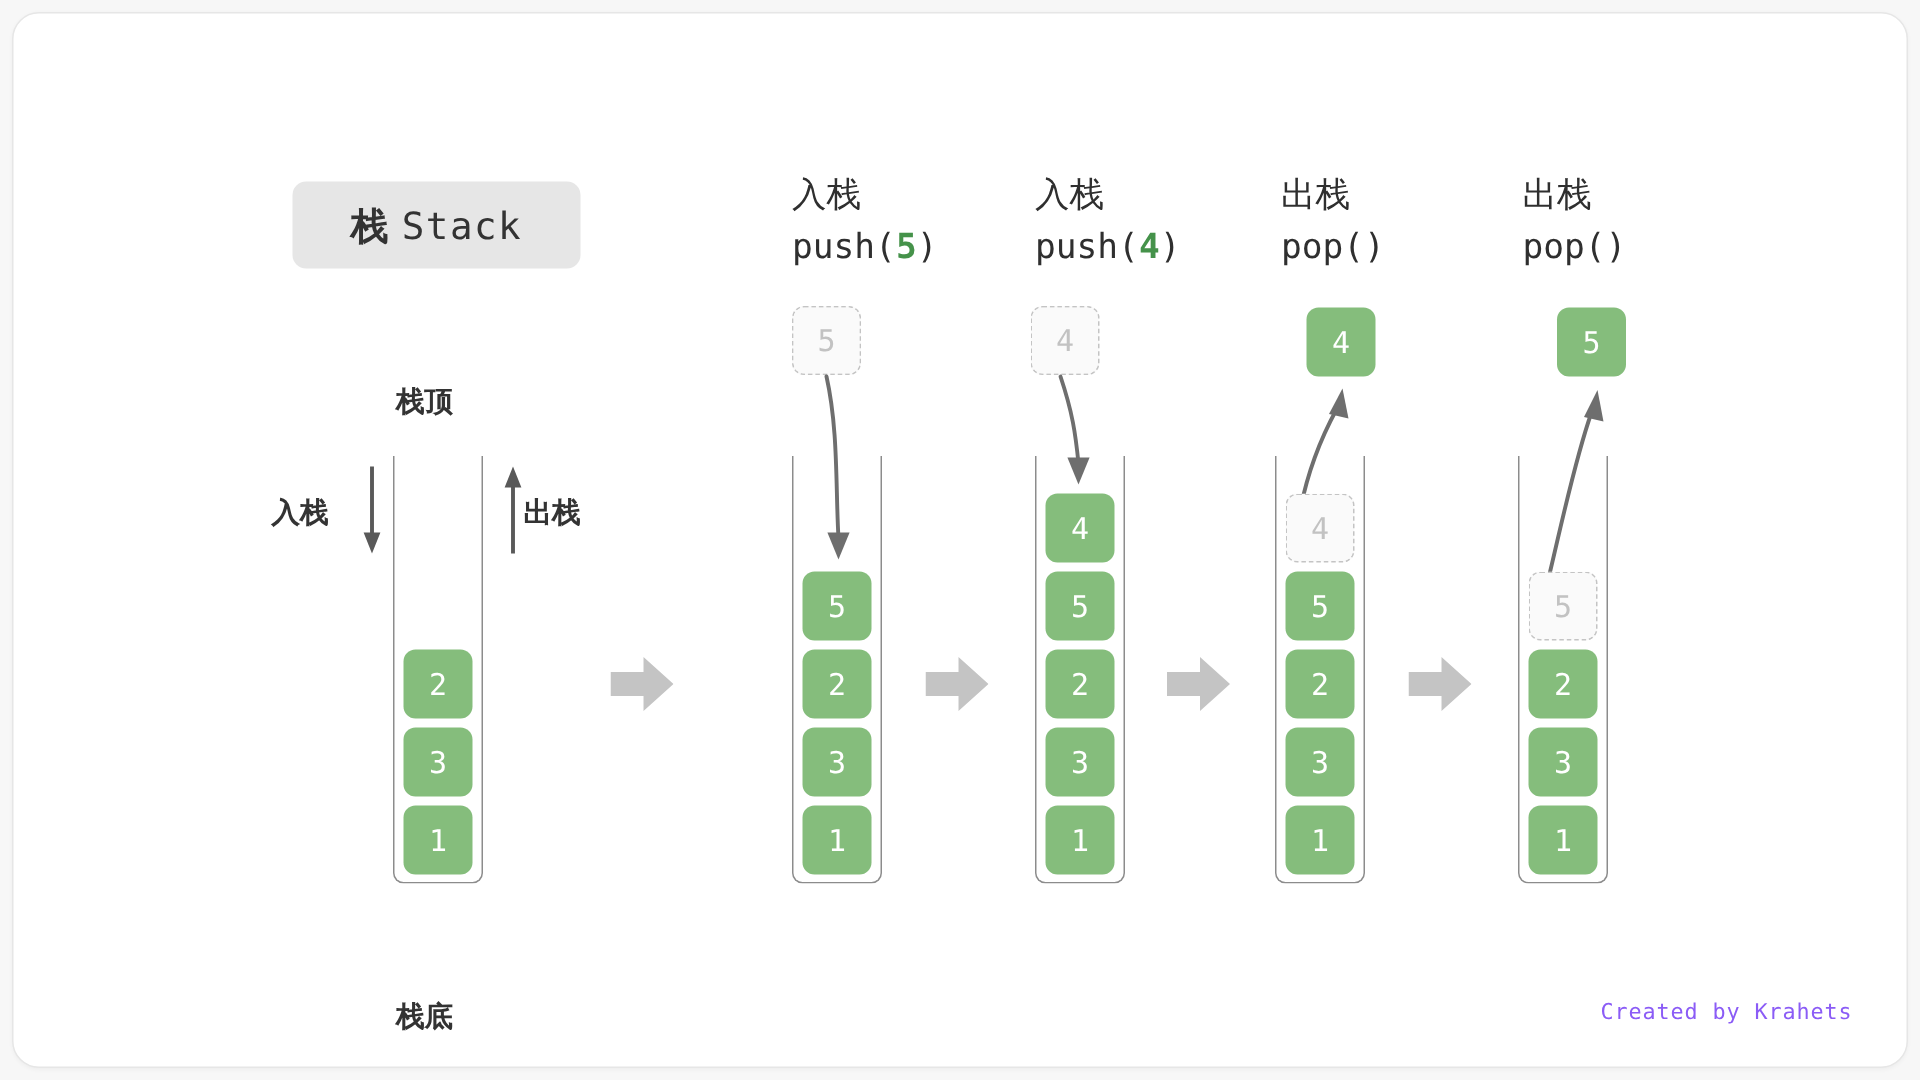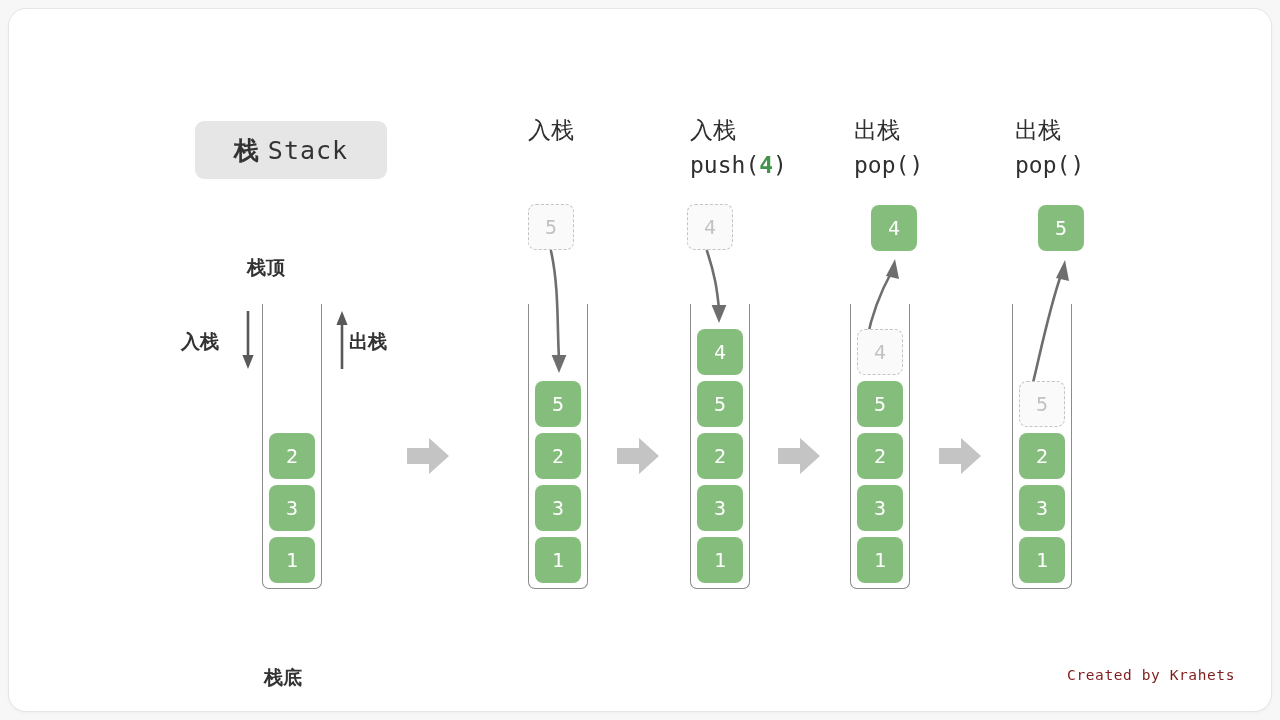--- a/index.html
+++ b/index.html
@@ -150,37 +150,37 @@
     overflow: visible;
   }
 
   
   .credit {
     position: absolute;
     right: 36px;
     bottom: 28px;
     font-size: 14.5px;
     font-family: "DejaVu Sans Mono", "Liberation Mono", monospace;
-    color: #7f1d1d;
+    color: #8b5cf6;
     letter-spacing: 0.6px;
     white-space: nowrap;
   }
 </style>
 </head>
 <body>
 
 <div id="canvas">
   <div class="card">
 
     <div class="title-badge">
       <span>栈</span>
         <span class="mono">Stack</span>
     </div>
 
-    <div class="plain-label" style="left:238px; top:246px;">栈顶</div>
+    <div class="plain-label" style="left:255px; top:246px;">栈顶</div>
 
     <div class="plain-label" style="left:172px; top:320px;">入栈</div>
     <svg class="mini-arrow" style="left:228px; top:300px;" width="22" height="62" viewBox="0 0 22 62">
       <line x1="11" y1="2" x2="11" y2="48" stroke="#595959" stroke-width="2.6"></line>
       <polygon points="11,60 5.4,46 16.6,46" fill="#595959"></polygon>
     </svg>
 
     <svg class="mini-arrow" style="left:322px; top:300px;" width="22" height="62" viewBox="0 0 22 62">
       <line x1="11" y1="60" x2="11" y2="14" stroke="#595959" stroke-width="2.6"></line>
       <polygon points="11,2 5.4,16 16.6,16" fill="#595959"></polygon>
@@ -193,20 +193,21 @@
     <div class="cell filled" style="left:260px; top:424px;">2</div>
     <div class="cell filled" style="left:260px; top:476px;">3</div>
     <div class="cell filled" style="left:260px; top:528px;">1</div>
 
     <svg class="sep-arrow" style="left:398px; top:429px;" viewBox="0 0 42 36">
       <polygon points="0,10 22,10 22,0 42,18 22,36 22,26 0,26" fill="#c4c4c4"></polygon>
     </svg>
 
     <div class="col-header" style="left:519px; top:106px;">
       <span class="cn">入栈</span>
+      <span class="code"><span>push(</span><span class="num">5</span><span>)</span></span>
     </div>
 
     <div class="cell ghost" style="left:519px; top:195px;">5</div>
     <svg class="curve-arrow" style="left:510px; top:238px;" width="90" height="140" viewBox="0 0 90 140">
       <path d="M32,4 C40,40 38,78 40,112" fill="none" stroke="#6e6e6e" stroke-width="2.6" stroke-linecap="round"></path>
       <polygon points="40,126 32.6,108 47.4,108" fill="#6e6e6e"></polygon>
     </svg>
 
     <div class="stack-container" style="left:519px; top:295px; height:285px;"></div>
     <div class="cell filled" style="left:526px; top:372px;">5</div>

